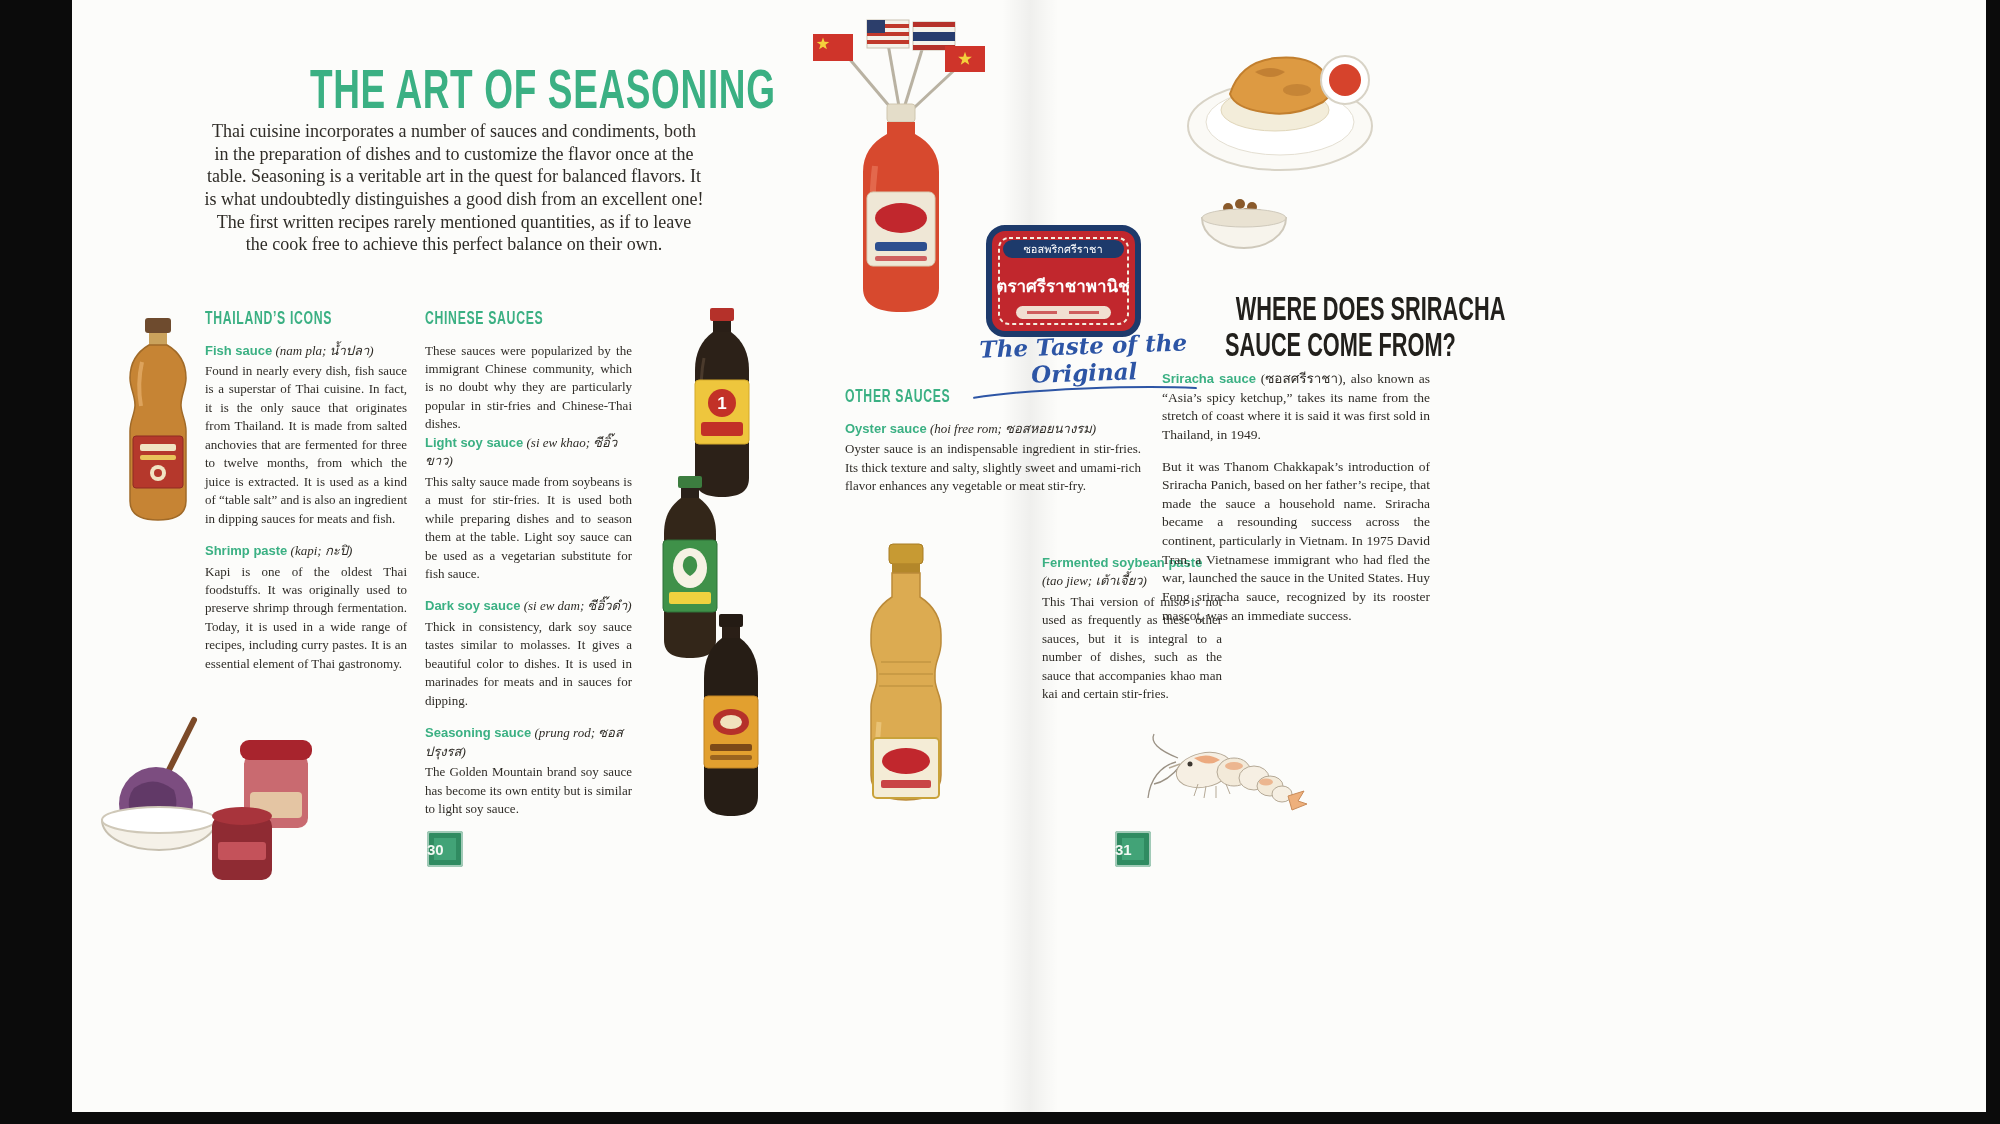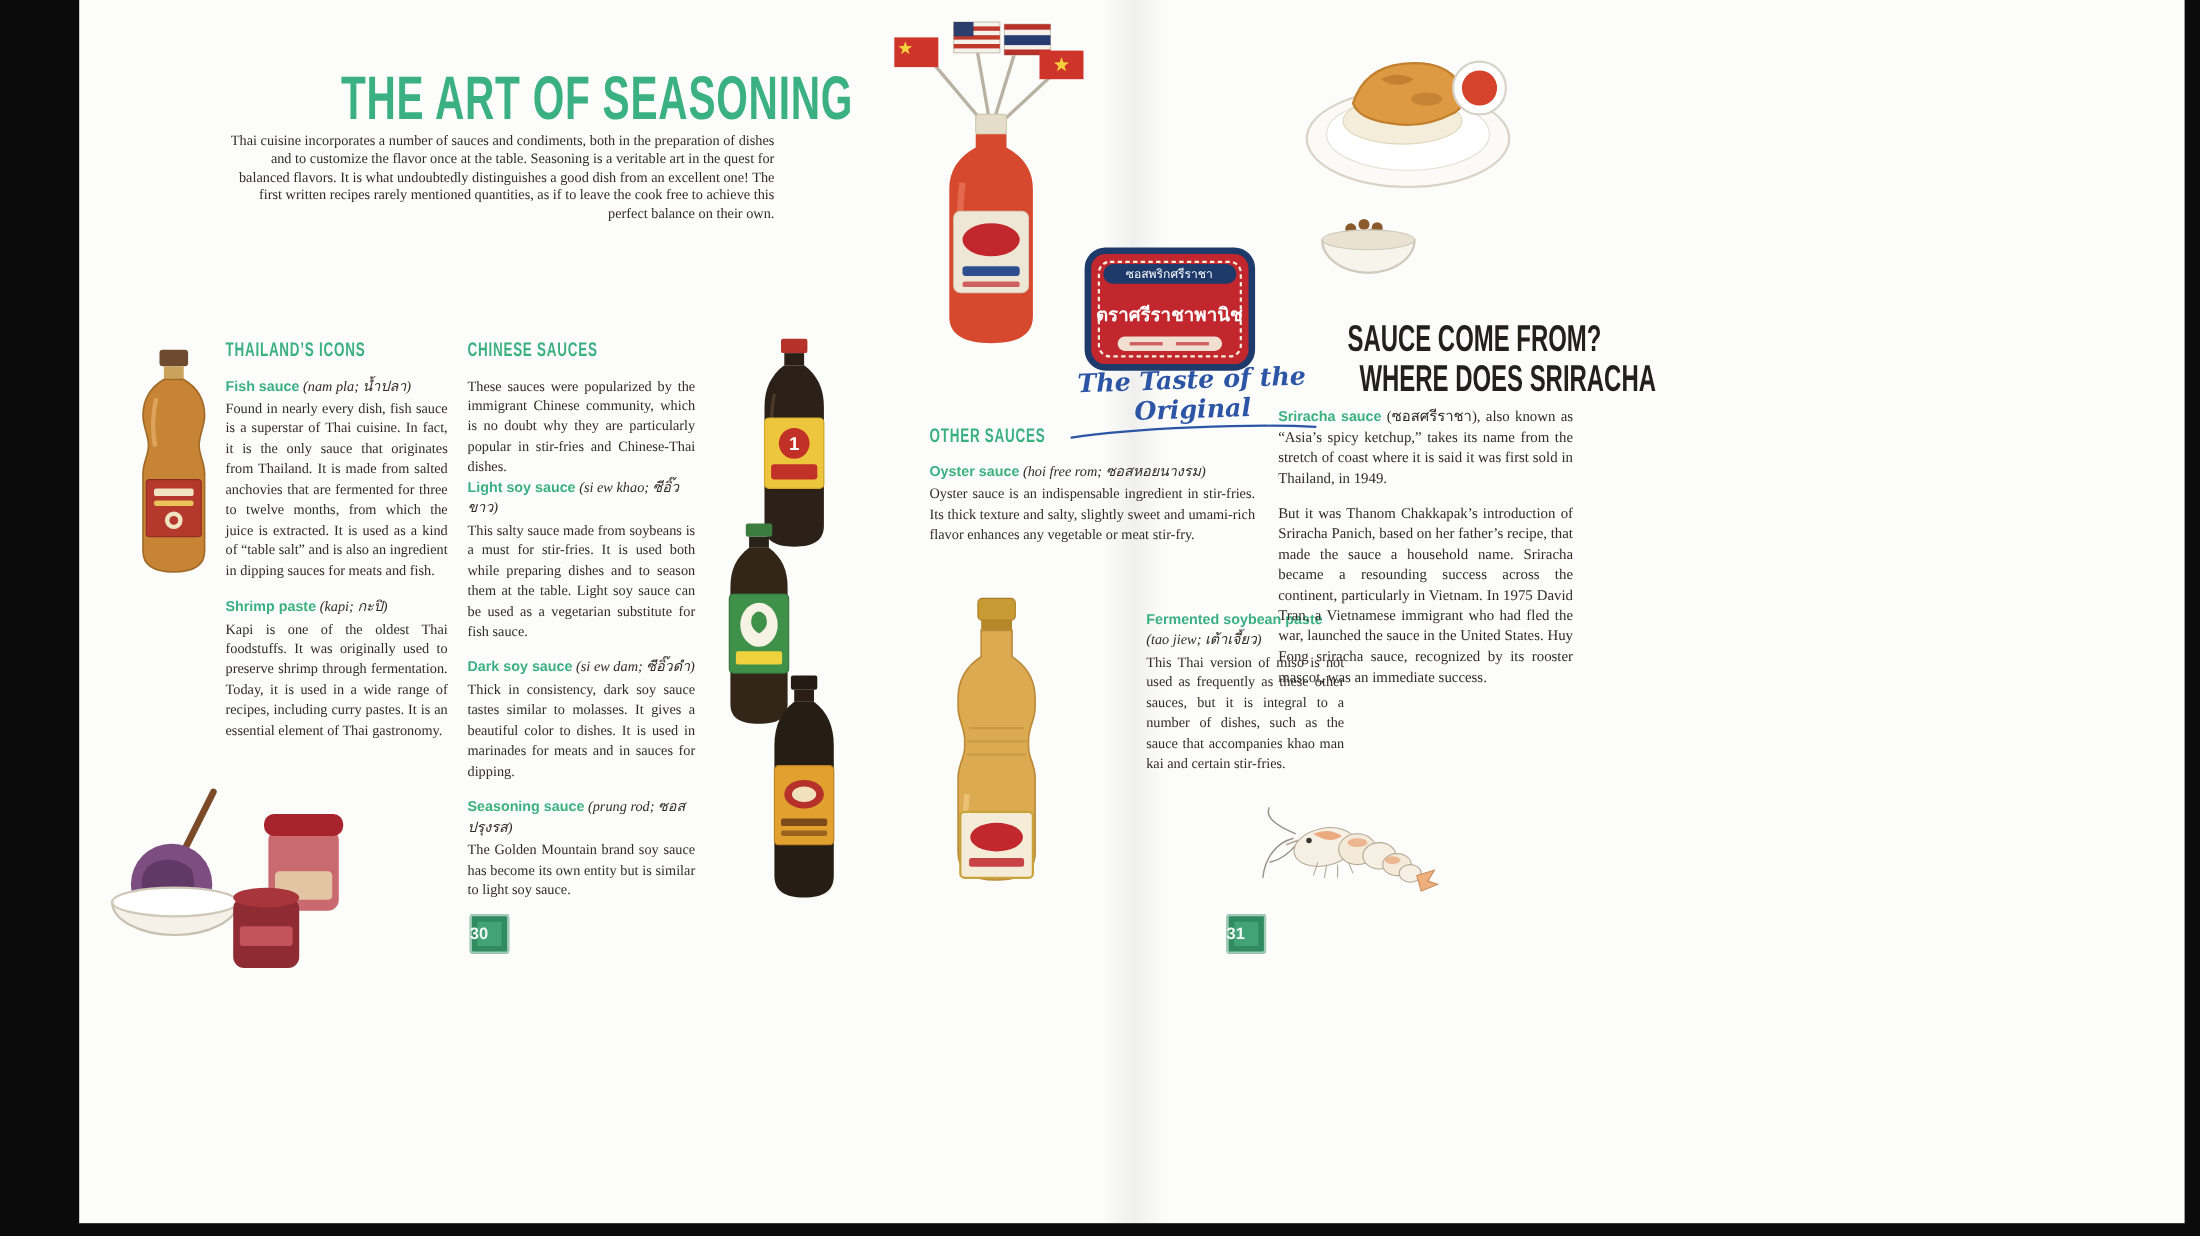--- a/index.html
+++ b/index.html
@@ -11,22 +11,22 @@
           background:#fcfcfa; }
   .abs { position:absolute; }
 
   
   .title { position:absolute; left:118px; top:44px; width:524px; text-align:center;
            font-family:"Liberation Sans",sans-serif; font-weight:700; font-size:56px;
            color:#3bb083; letter-spacing:1px;margin-top:12px; }
   .cx { display:inline-block; transform:scaleX(.66); transform-origin:center; white-space:nowrap; }
   .cxl { display:inline-block; transform:scaleX(.68); transform-origin:left center; white-space:nowrap; }
 
-  .intro { position:absolute; left:132px; top:120px; width:500px; text-align:right;
-           font-size:13px; line-height:1.26; }
+  .intro { position:absolute; left:132px; top:120px; width:500px; text-align:center;
+           font-size:18px; line-height:1.26; }
 
   .sec-h { font-family:"Liberation Sans",sans-serif; font-weight:700; font-size:18px;
            color:#3bb083; letter-spacing:1px; margin:0 0 10px 0; }
   .col { position:absolute; font-size:13px; line-height:1.42; }
   .col-intro { text-align:justify; margin:0 0 0 0; }
   .entry { margin-bottom:14px; }
   .entry-name { font-family:"Liberation Sans",sans-serif; font-weight:700; font-size:13px; color:#3bb083; }
   .entry-alt { font-style:italic; }
   .entry-body { margin-top:2px; text-align:justify; }
 
@@ -268,22 +268,22 @@
       <circle cx="40" cy="34" r="5" fill="#a06c34"></circle>
         <circle cx="52" cy="33" r="5" fill="#a06c34"></circle>
       <circle cx="64" cy="34" r="5"></circle>
         <circle cx="28" cy="35" r="5" fill="#a06c34"></circle>
     </g>
     <path d="M8,38 a42,30 0 0 0 84,0 z" fill="#f7f4ec" stroke="#cfc9bb" stroke-width="2"></path>
     <ellipse cx="50" cy="38" rx="42" ry="9" fill="#e9e2d2" stroke="#cfc9bb"></ellipse>
   </svg>
 
   <div class="big-q">
+    <div><span class="cx">WHERE DOES SRIRACHA</span></div>
     <div><span class="cx">SAUCE COME FROM?</span></div>
-    <div><span class="cx">WHERE DOES SRIRACHA</span></div>
   </div>
 
   <div class="article">
     <p><span class="entry-name">Sriracha sauce</span>
       <span>(ซอสศรีราชา), also known as “Asia’s spicy ketchup,” takes its name from the stretch of coast where it is said it was first sold in Thailand, in 1949.</span></p>
     <p>But it was Thanom Chakkapak’s introduction of Sriracha Panich, based on her father’s recipe, that made the sauce a household name. Sriracha became a resounding success across the continent, particularly in Vietnam. In 1975 David Tran, a Vietnamese immigrant who had fled the war, launched the sauce in the United States. Huy Fong sriracha sauce, recognized by its rooster mascot, was an immediate success.</p>
   </div>
 
   <svg class="abs" style="left:1070px; top:732px;" width="168" height="88" viewBox="0 0 168 88">
     <g stroke="#9a9184" fill="none" stroke-width="1.3">

